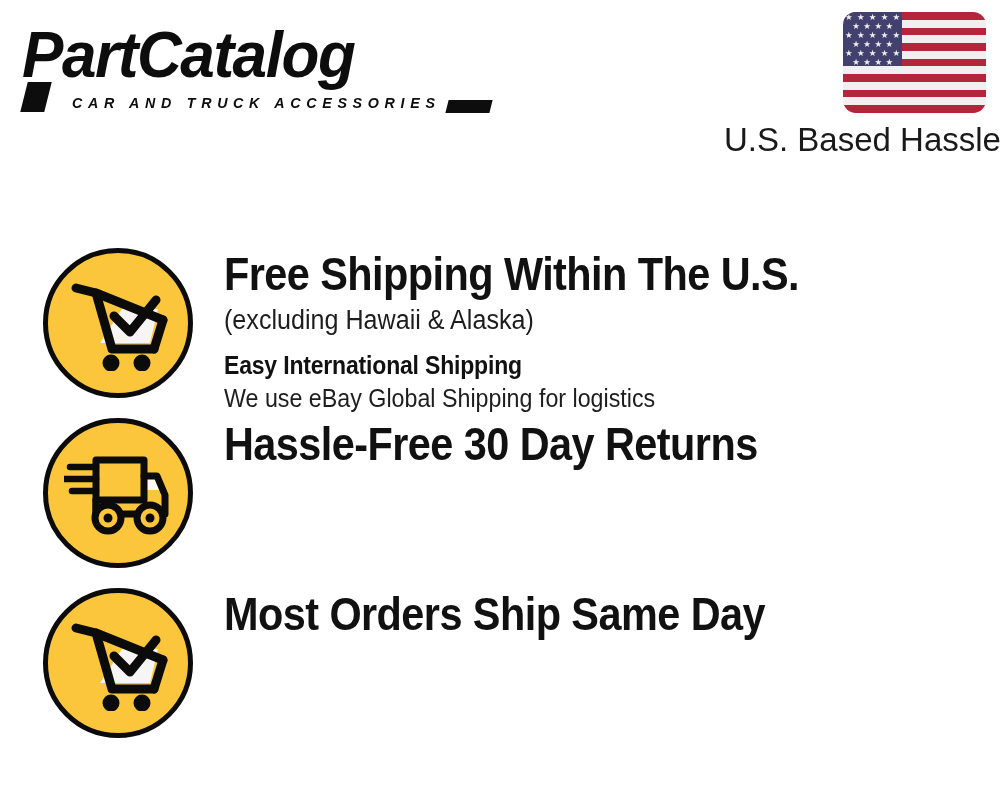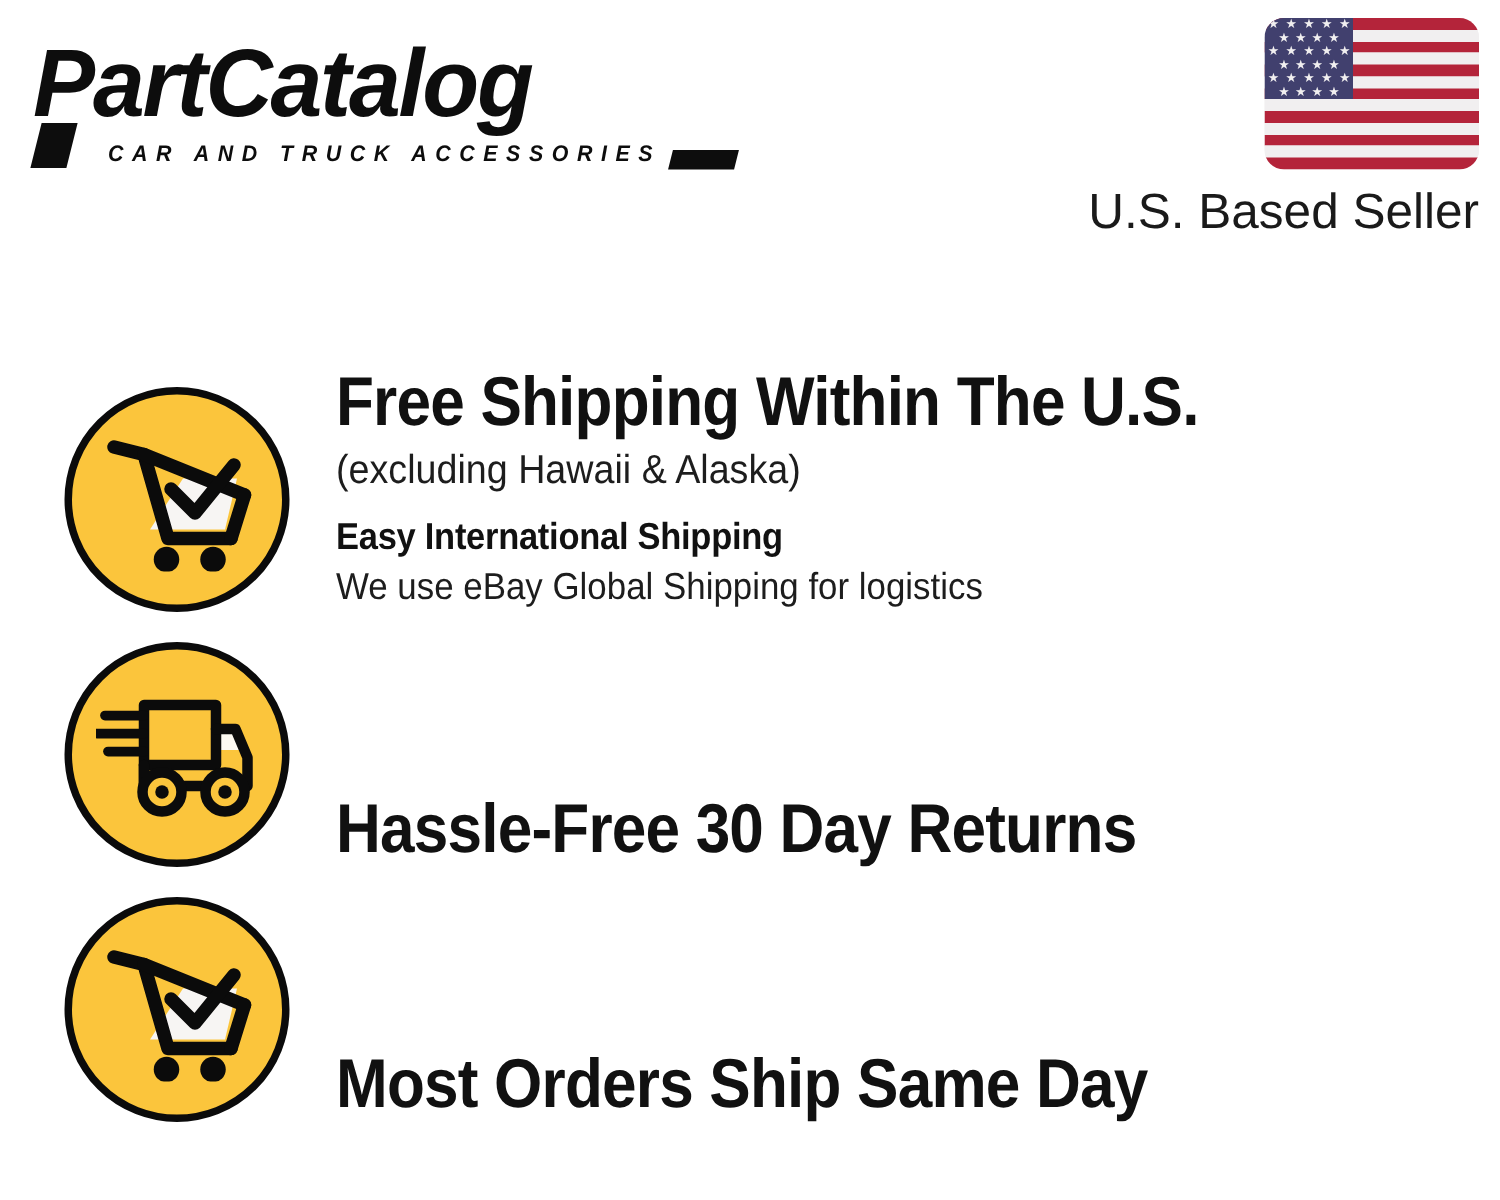--- a/index.html
+++ b/index.html
@@ -144,21 +144,21 @@
     left: 0;
     top: 170px;
     width: 1000px;
     height: 630px;
   }
   .feature-row {
     position: absolute;
     left: 0;
     width: 1000px;
     display: flex;
-    align-items: flex-end;
+    align-items: flex-start;
   }
   .feature-row.r1 { top: 78px;  height: 160px; }
   .feature-row.r2 { top: 248px; height: 160px; }
   .feature-row.r3 { top: 418px; height: 160px; }
 
   .badge {
     flex: 0 0 auto;
     width: 150px;
     height: 150px;
     margin-left: 43px;
@@ -274,21 +274,21 @@
           <span class="star" style="left: 30%; top: 75%;">★</span>
           <span class="star" style="left: 50%; top: 75%;">★</span>
           <span class="star" style="left: 70%; top: 75%;">★</span>
           <span class="star" style="left: 90%; top: 75%;">★</span>
           <span class="star" style="left: 22%; top: 91.6667%;">★</span>
           <span class="star" style="left: 40.6667%; top: 91.6667%;">★</span>
           <span class="star" style="left: 59.3333%; top: 91.6667%;">★</span>
           <span class="star" style="left: 78%; top: 91.6667%;">★</span>
         </div>
     </div>
-    <div class="seller-caption">U.S. Based Seller</div>
+    <div class="seller-caption">U.S. Based Hassle</div>
   </div>
 
 </div>
 
 <div class="features">
 
   <div class="feature-row r1">
     <div class="badge">
       <svg width="104" height="96" viewBox="0 0 104 96" aria-hidden="true">
         <polygon points="56,34 92,34 84,68 34,68" fill="#f7f5f3"></polygon>

